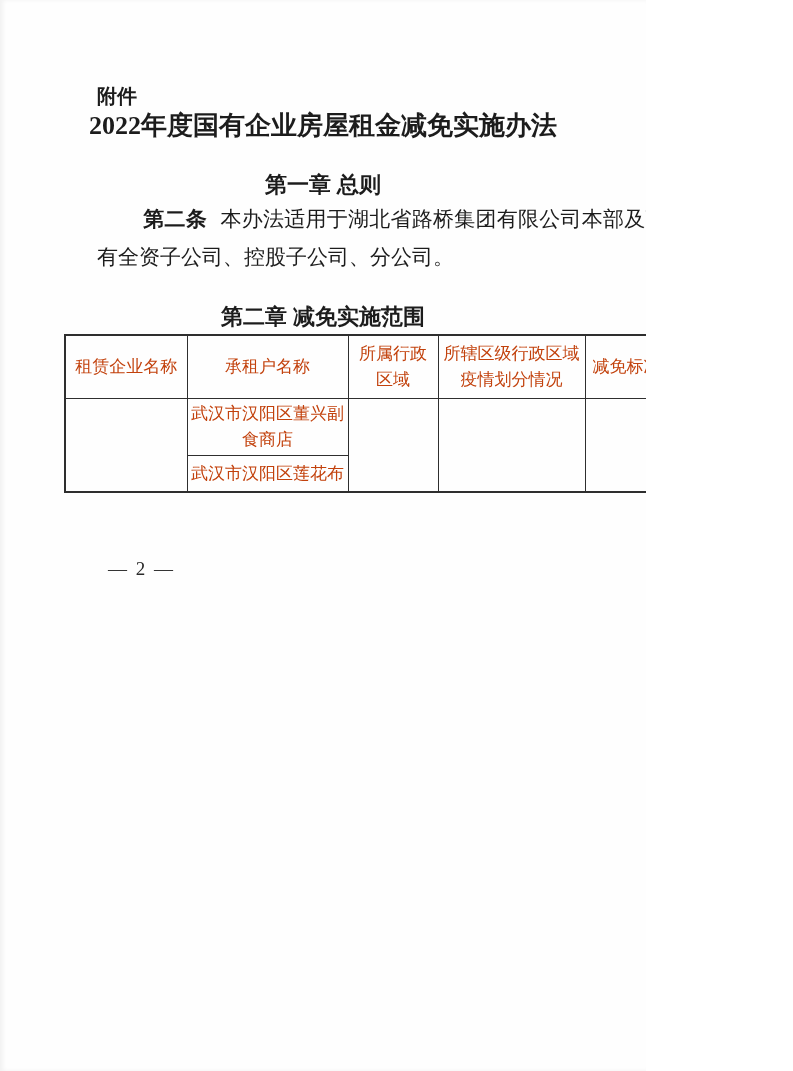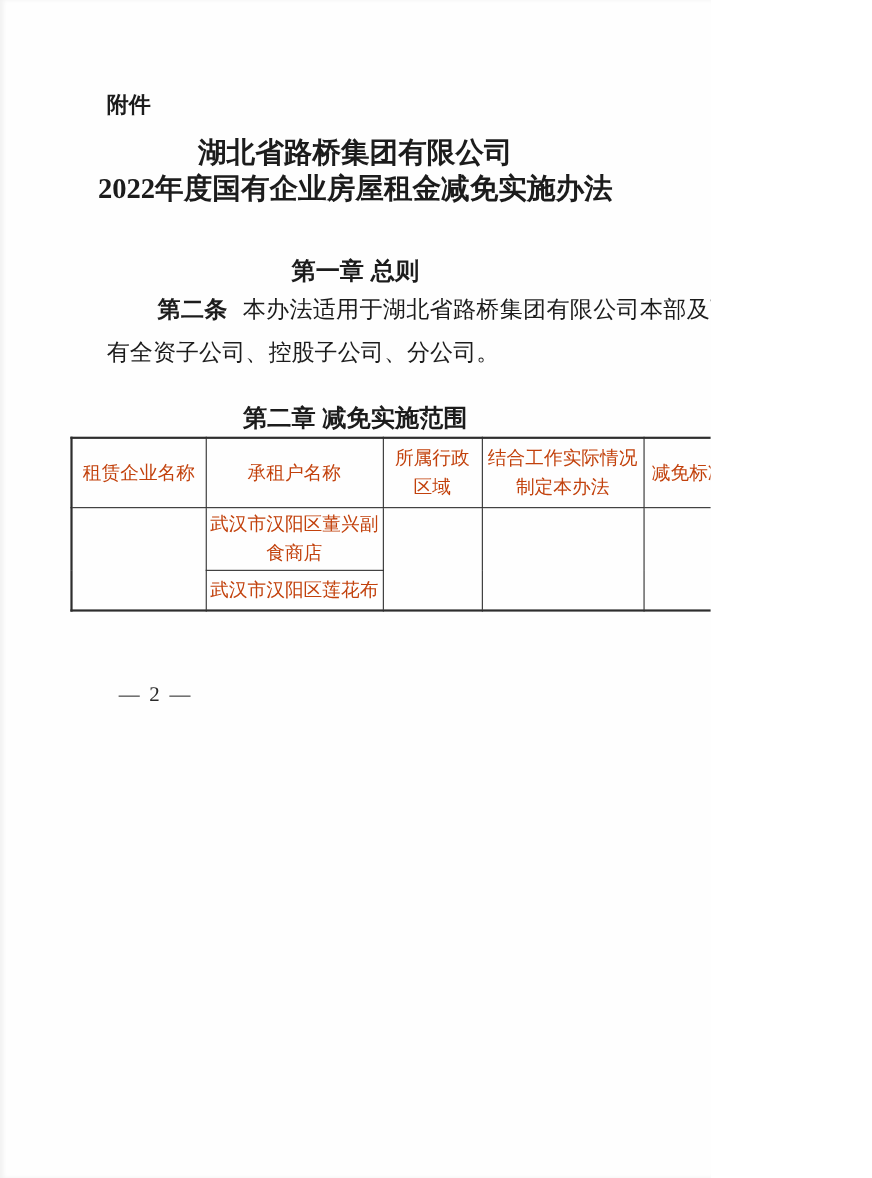--- a/index.html
+++ b/index.html
@@ -37,21 +37,21 @@
   .doc-title.line1 { margin-top: 13px; }
   .doc-title.line2 { }
   .chapter-heading {
     margin: 0;
     text-align: center;
     font-family: "Liberation Sans", "DejaVu Sans", sans-serif;
     font-weight: bold;
     font-size: 22px;
     line-height: 30px;
   }
-  .chapter-heading.first { margin-top: 44px; }
+  .chapter-heading.first { margin-top: 28px; }
   .chapter-heading.second { margin-top: 26px; }
   .body-para {
     margin: 0 0 0 33px;
     width: 612px;
     font-size: 21px;
     line-height: 38px;
     text-align: justify;
     text-indent: 2.2em;
   }
   .body-para.p1 { margin-top: 12px; }
@@ -91,21 +91,20 @@
   }
 </style>
 </head>
 <body>
 
 <div class="page">
   <div class="content">
 
     <div class="attachment">附件</div>
 
-    <div class="doc-title line1">湖北省路桥集团有限公司</div>
 
     <div class="doc-title line2">2022年度国有企业房屋租金减免实施办法</div>
 
     <div class="chapter-heading first">第一章 总则</div>
 
 
     <p class="body-para p2"><span class="article-label">第二条</span><span>本办法适用于湖北省路桥集团有限公司本部及下属所有全资子公司、控股子公司、分公司。</span></p>
 
     <div class="chapter-heading second">第二章 减免实施范围</div>
 
@@ -117,21 +116,21 @@
         <col style="width:90px">
         <col style="width:147px">
         <col style="width:83px">
         <col style="width:86px">
       </colgroup>
       <tbody>
         <tr class="header-row">
           <th>租赁企业名称</th>
           <th>承租户名称</th>
           <th>所属行政区域</th>
-          <th>结合工作实际情况制定本办法</th>
+          <th>所辖区级行政区域疫情划分情况</th>
           <th>减免标准</th>
           <th>责任单位</th>
         </tr>
         <tr class="body-row-1">
           <td rowspan="2"></td>
           <td>武汉市汉阳区董兴副食商店</td>
           <td rowspan="2"></td>
           <td rowspan="2"></td>
           <td rowspan="2"></td>
           <td rowspan="2"></td>

